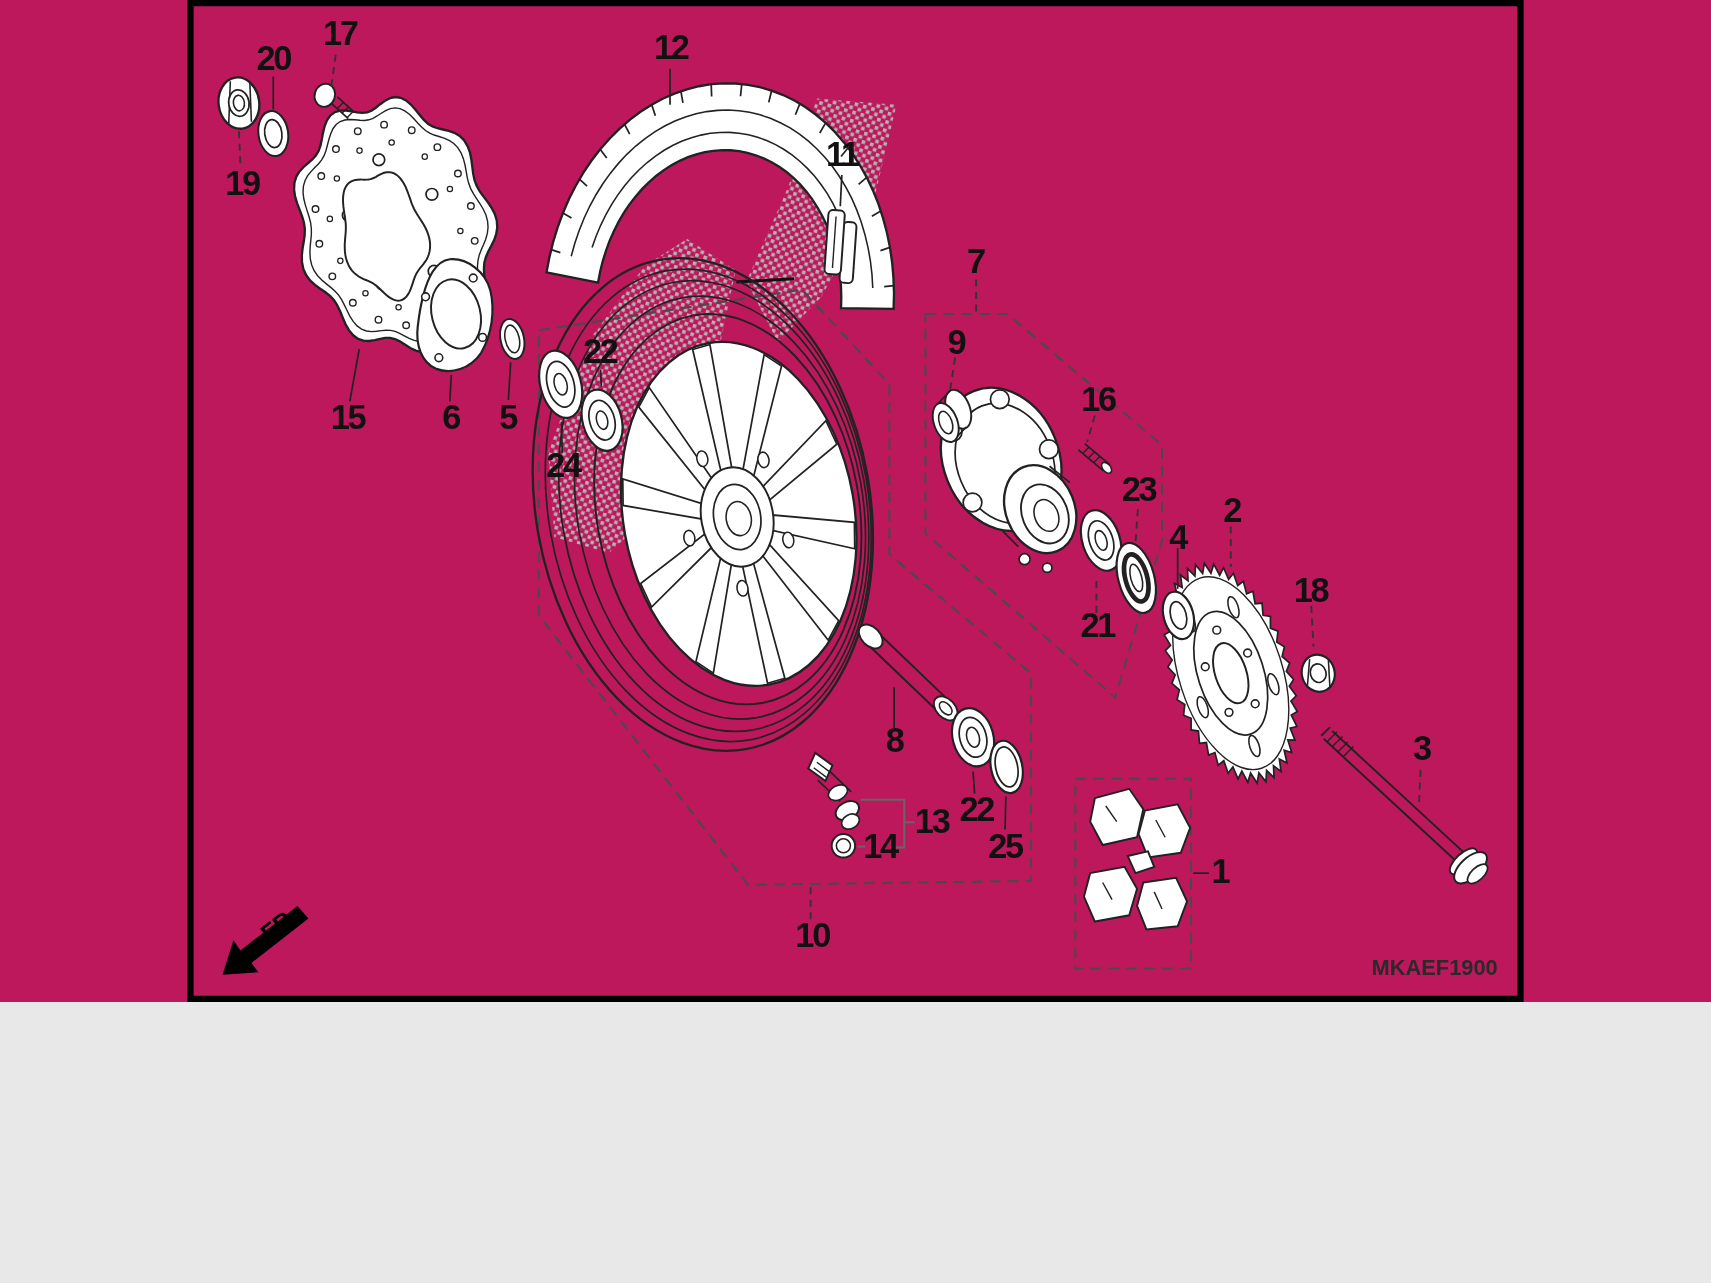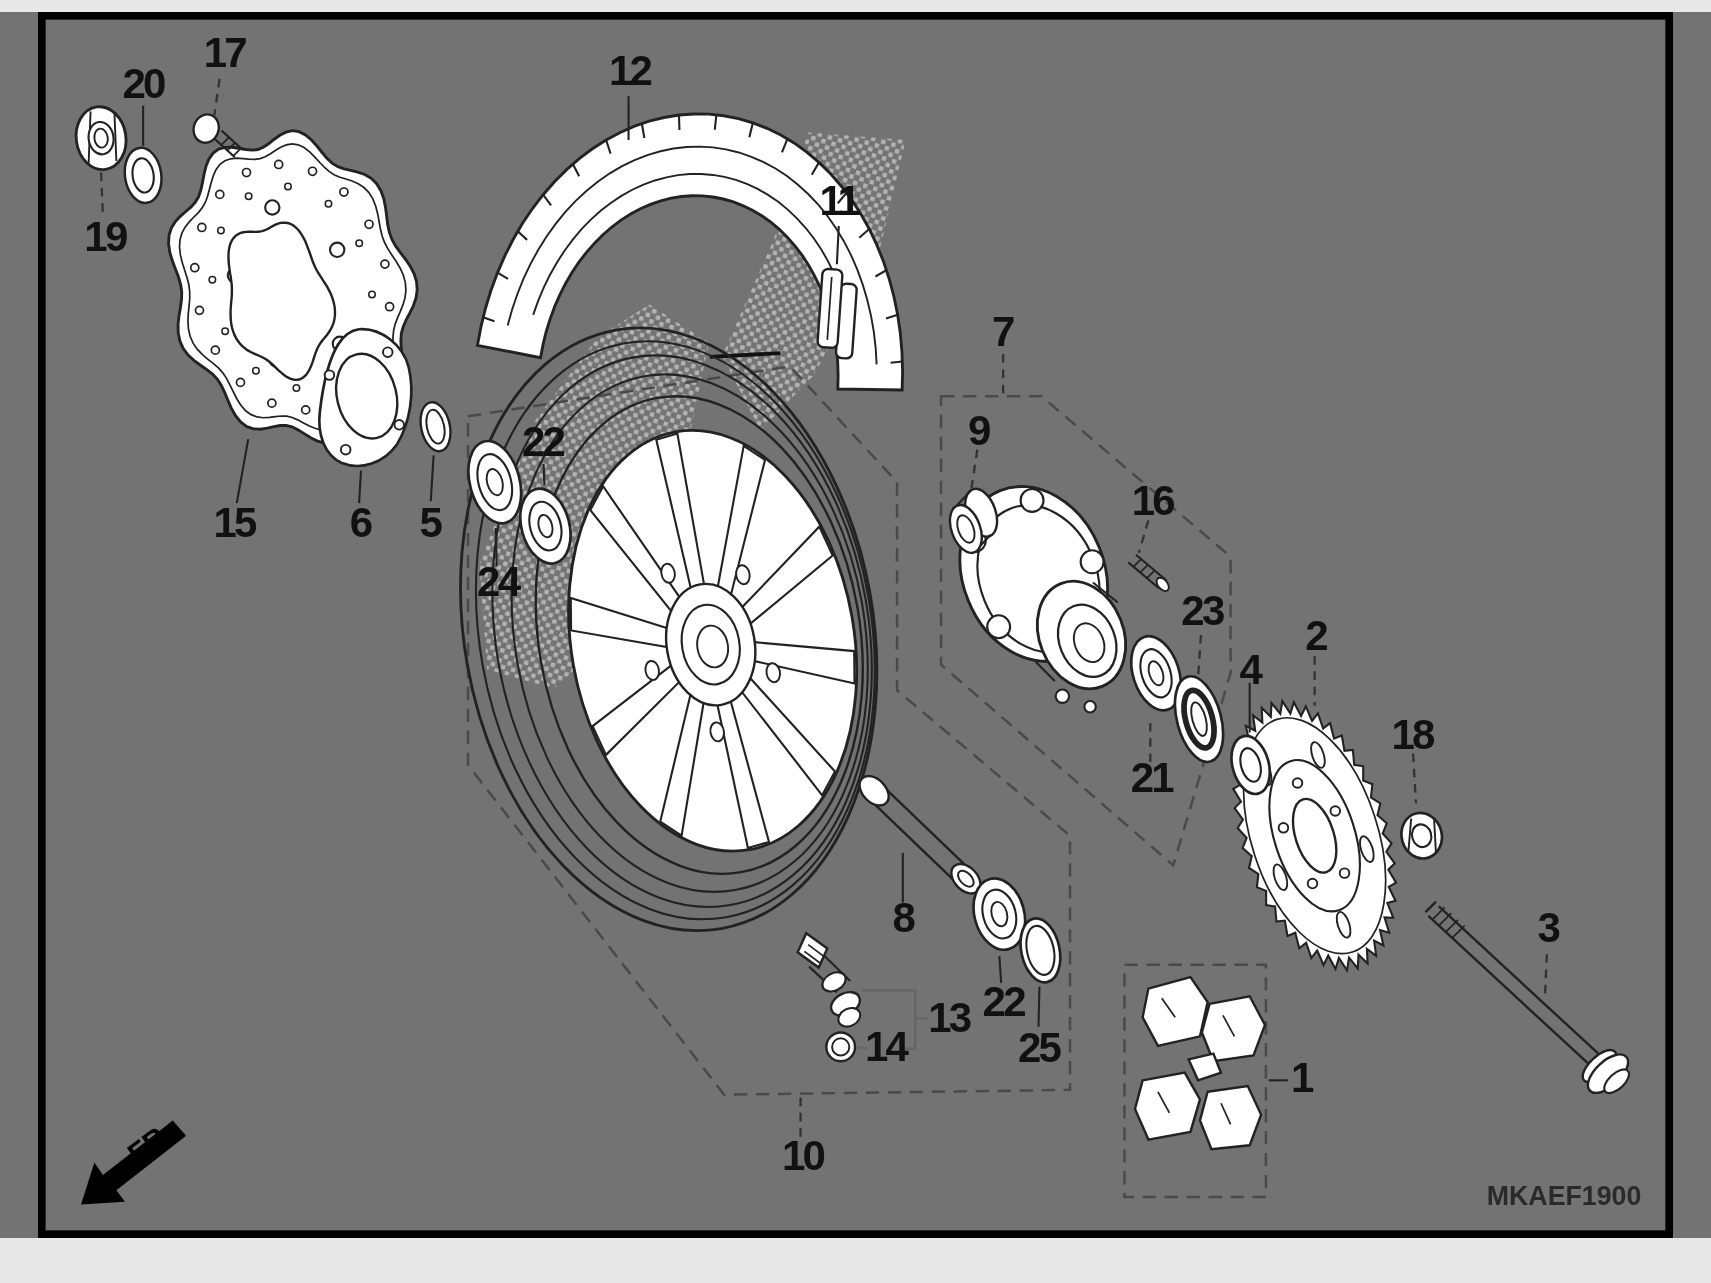--- a/index.html
+++ b/index.html
@@ -1,16 +1,16 @@
 <!DOCTYPE html>
 <html><head>
 <meta charset="utf-8">
 <style>
   html,body{margin:0;padding:0;background:#e8e8e8;}
-  .stage{position:relative;width:1711px;height:1226px;background:#737373;margin:12px auto;overflow:hidden;}
+  .stage{position:relative;width:1711px;height:1002px;background:#be185d;margin:0 auto;overflow:hidden;}
   svg{position:absolute;left:0;top:0;width:100%;height:100%;}
   .plabel{font-family:"Liberation Sans",sans-serif;font-weight:bold;font-size:44px;fill:#111;letter-spacing:-3px;text-anchor:middle;}
   .code{font-family:"Liberation Sans",sans-serif;font-weight:bold;font-size:28px;fill:#2a2a2a;text-anchor:middle;letter-spacing:0px;}
   .fr{font-family:"Liberation Sans",sans-serif;font-weight:bold;font-size:31px;fill:#000;text-anchor:middle;}
   .ld{stroke:#222;stroke-width:2.2;}
   .ldd{stroke:#333;stroke-width:2.4;stroke-dasharray:9 7;}
   .box{fill:none;stroke:#4a4a4a;stroke-width:2.6;stroke-dasharray:14 9;}
   .brk{stroke:#666;stroke-width:2.6;fill:none;}
 </style>
 </head>

